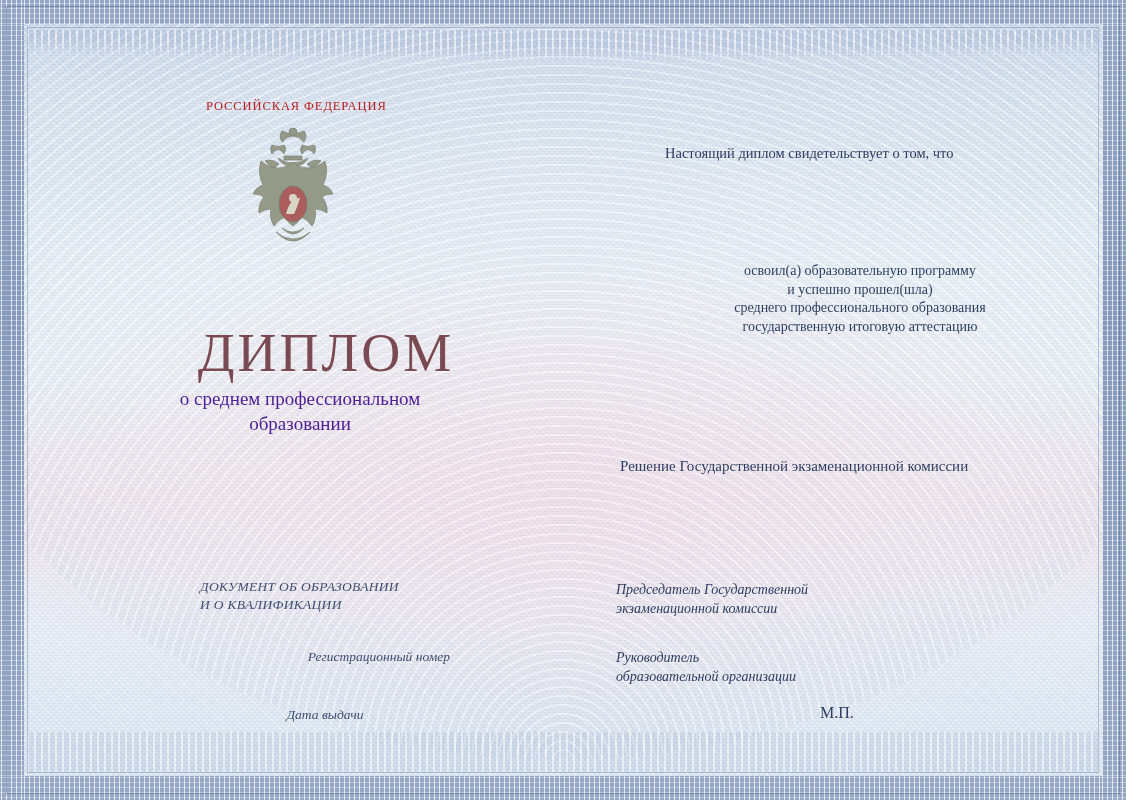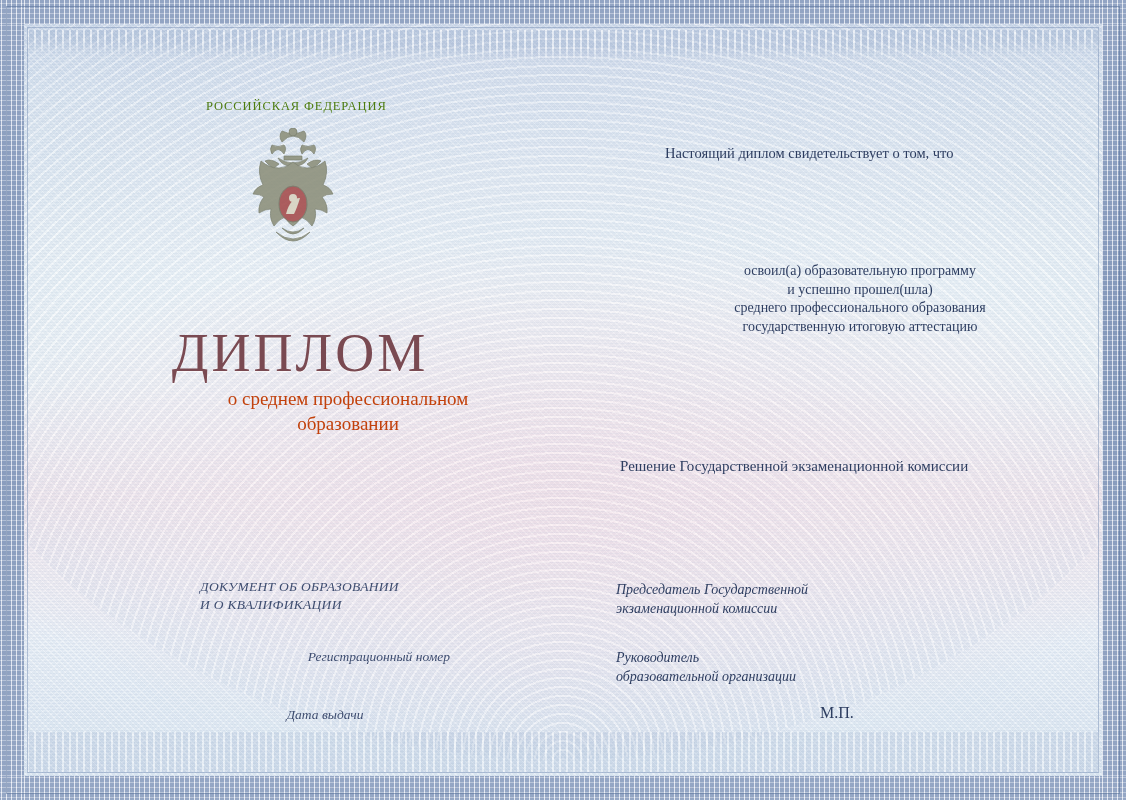--- a/index.html
+++ b/index.html
@@ -127,21 +127,21 @@
   .content {
     position: absolute;
     inset: 0;
   }
   .t { position: absolute; color: #2f3f63; }
 
   .country {
     left: 206px; top: 99px;
     font-size: 12.5px;
     letter-spacing: .9px;
-    color: #4d7c0f;
+    color: #b91c1c;
     font-family: "Liberation Serif", serif;
   }
 
   .emblem {
     position: absolute;
     left: 232px; top: 128px;
     width: 122px; height: 132px;
     opacity: .88;
   }
 
@@ -163,29 +163,29 @@
 
   .diploma-title {
     left: 0; top: 322px;
     width: 600px;
     text-align: center;
     font-size: 54px;
     letter-spacing: 3px;
     color: #7a4a52;
     font-family: "Liberation Serif", serif;
     text-shadow: 0 1px 0 rgba(255,255,255,.6);
+    padding-left: 26px;
   }
   .diploma-sub {
     left: 0; top: 386px;
     width: 600px;
     text-align: center;
     font-size: 19px;
     line-height: 25px;
-    color: #c2410c;
-    padding-left: 48px;
+    color: #4c1d95;
   }
   .qualification {
     left: 0; top: 452px;
     width: 600px;
     text-align: center;
     font-size: 21px;
     color: #6e4750;
   }
 
   .gek {

